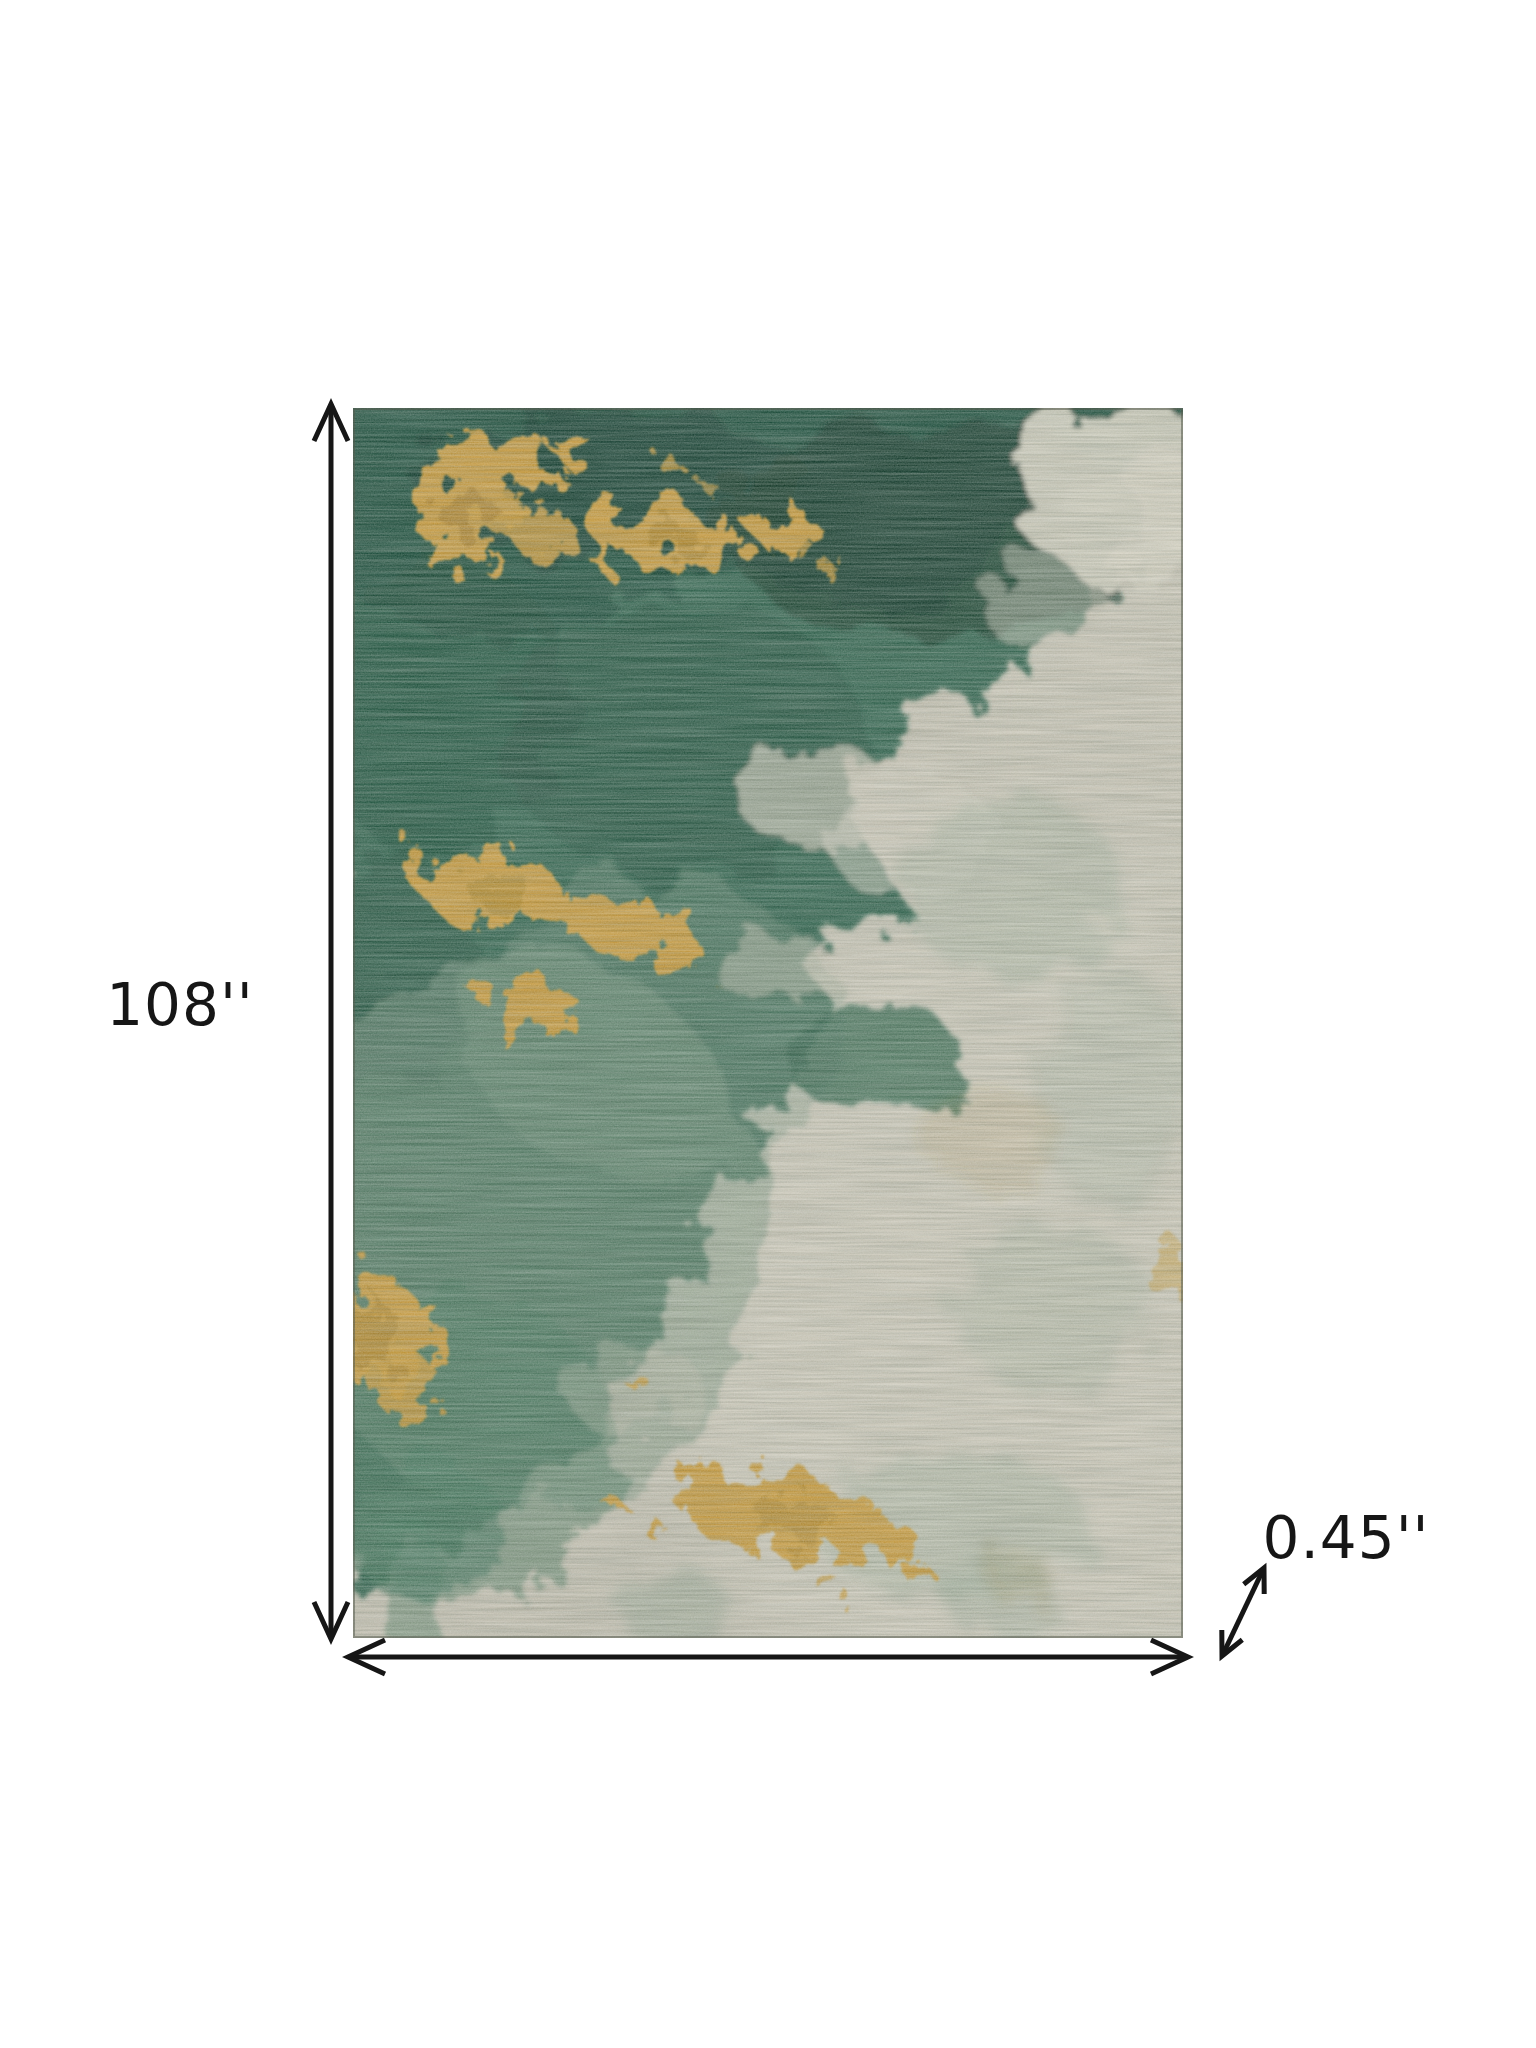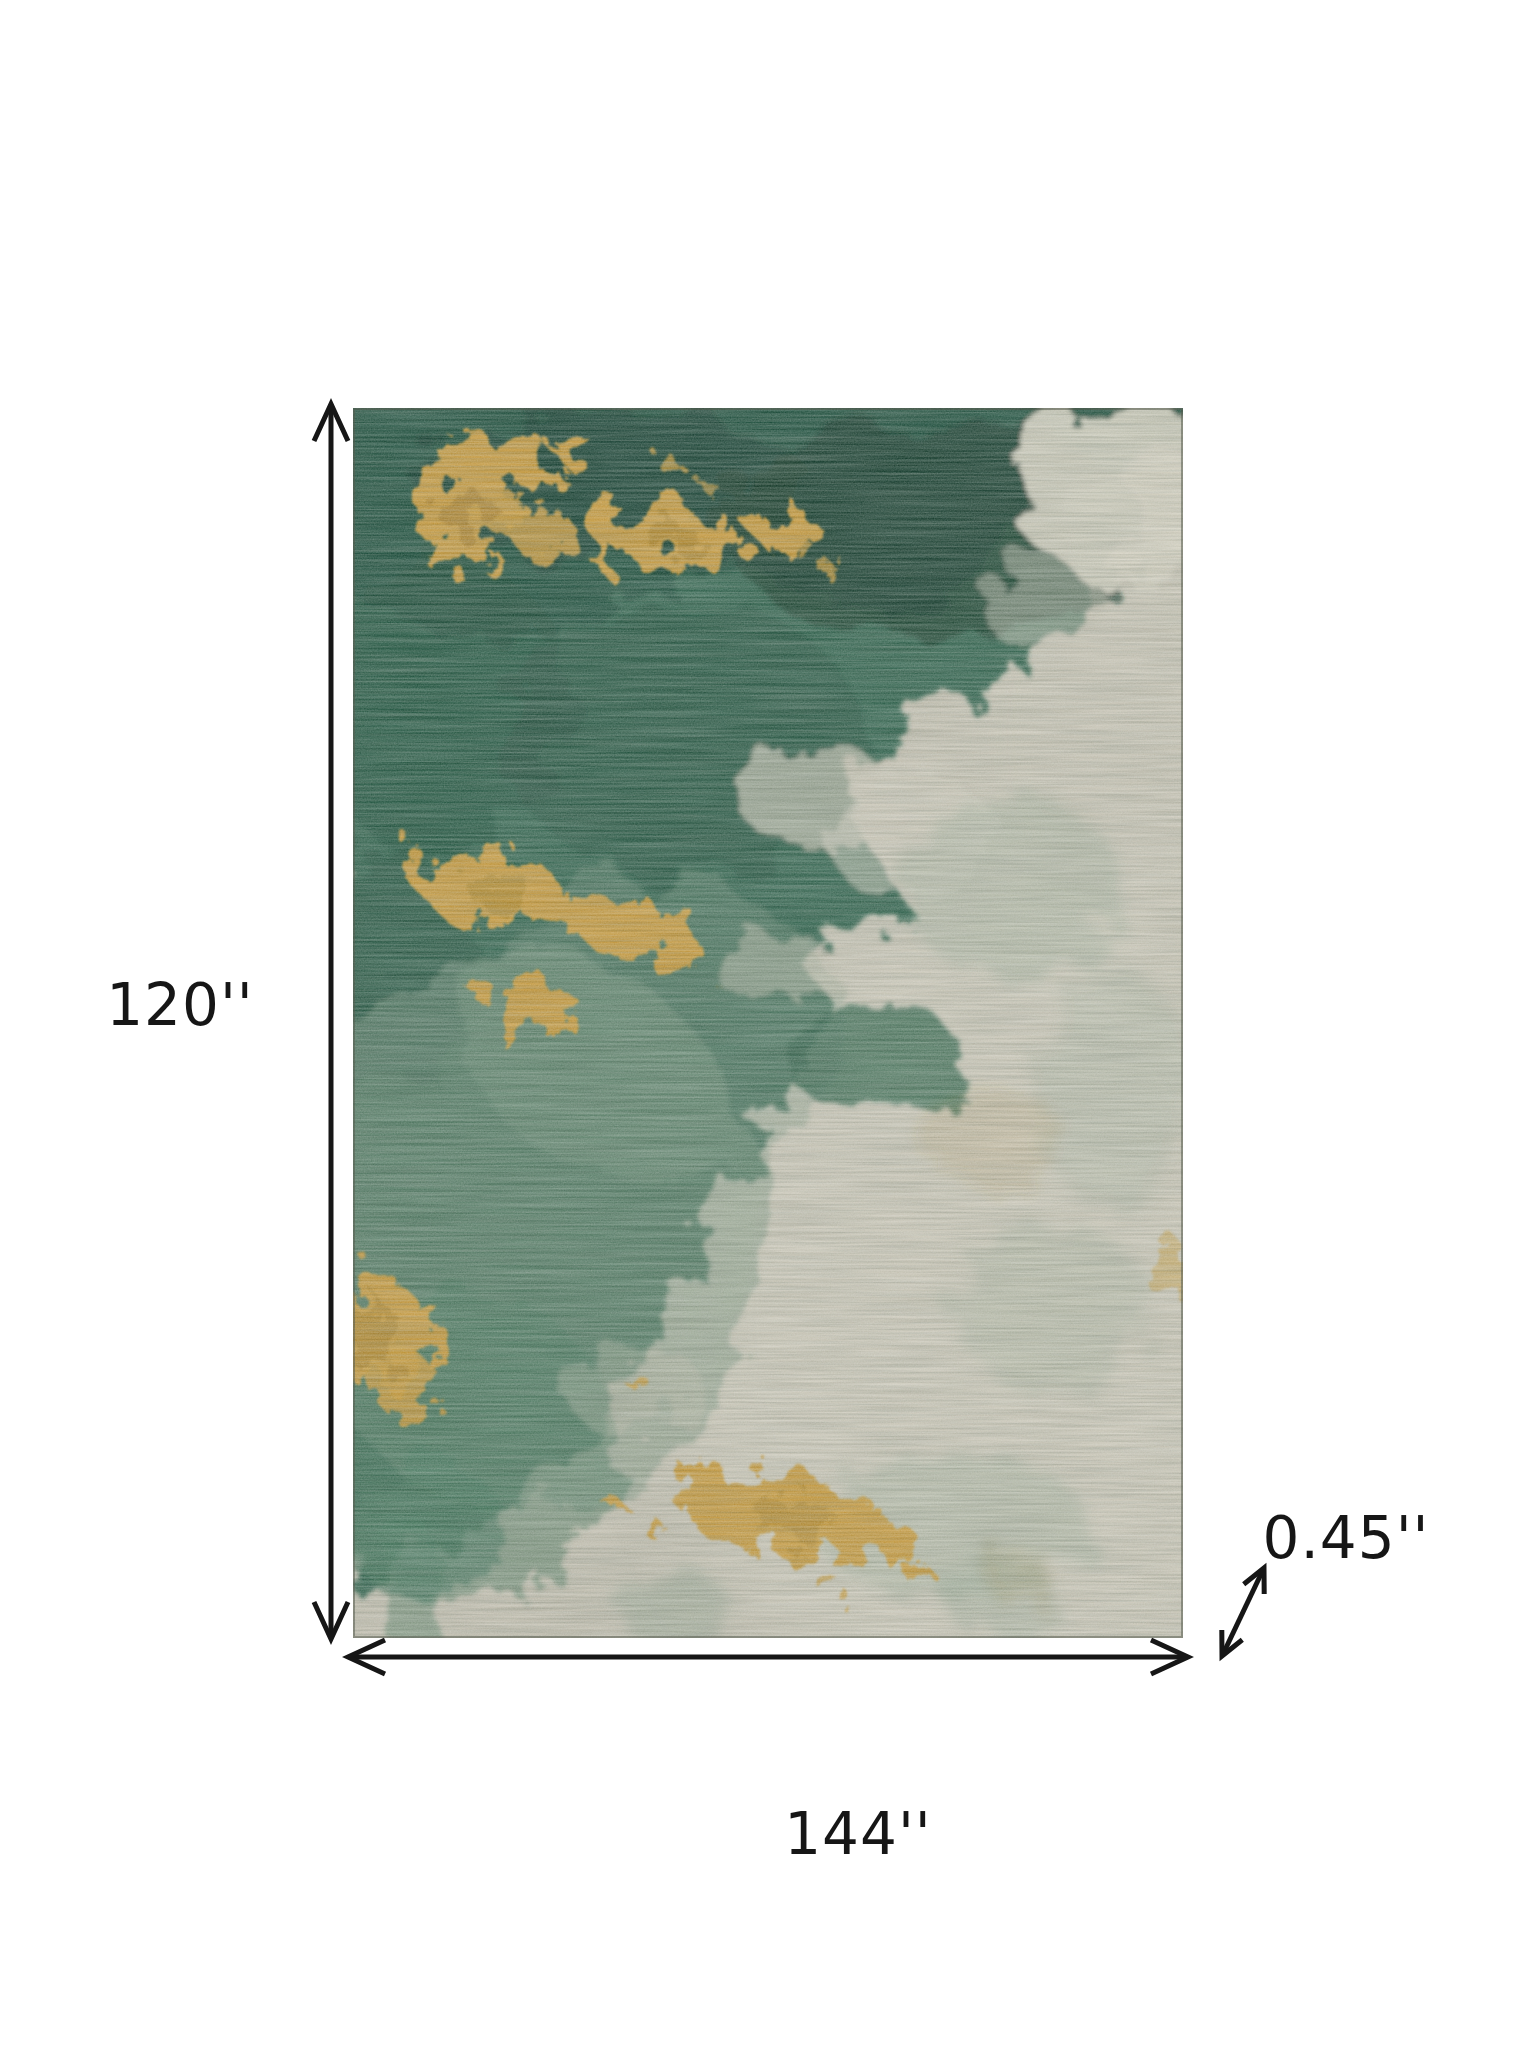--- a/index.html
+++ b/index.html
@@ -190,17 +190,16 @@
       <path d="M 385 1640 L 348 1657 L 385 1674"></path>
       <path d="M 1151 1640 L 1188 1657 L 1151 1674"></path>
     </g>
     <g>
       <line x1="1224" y1="1652" x2="1262" y2="1572"></line>
       <path d="M 1243.7 1584.2 L 1264 1568 L 1264.2 1594"></path>
       <path d="M 1242.3 1639.8 L 1222 1656 L 1221.8 1630"></path>
     </g>
   </svg>
 
-  <div class="dim-label" id="height-label">120''</div>
-  <div class="dim-label" id="width-label">144''</div>
+  <div class="dim-label" id="height-label">108''</div>
   <div class="dim-label" id="thickness-label">0.45''</div>
 
 </div>
 
 </body></html>

